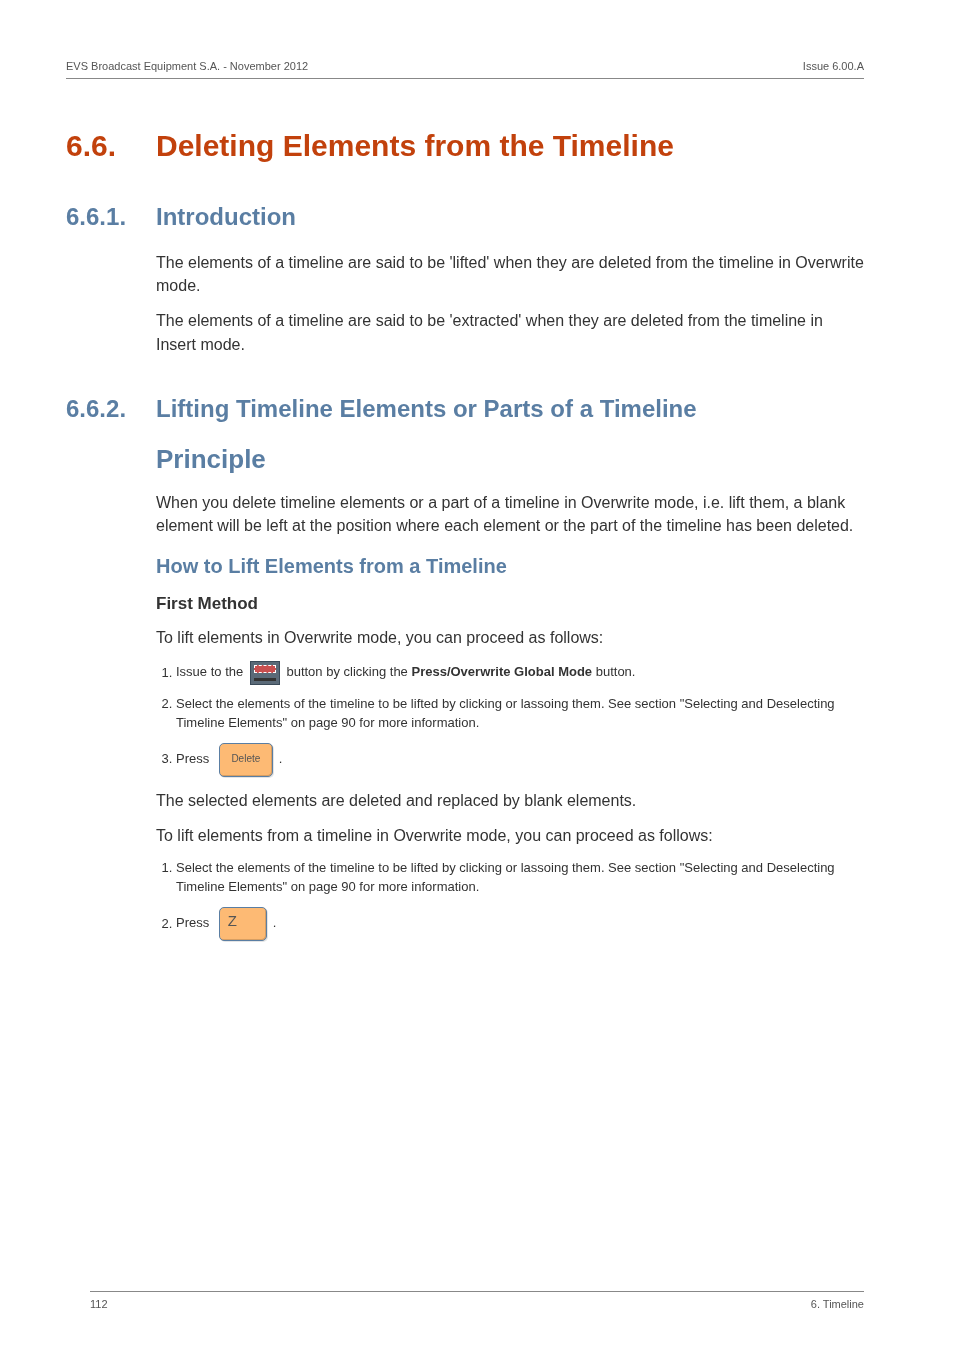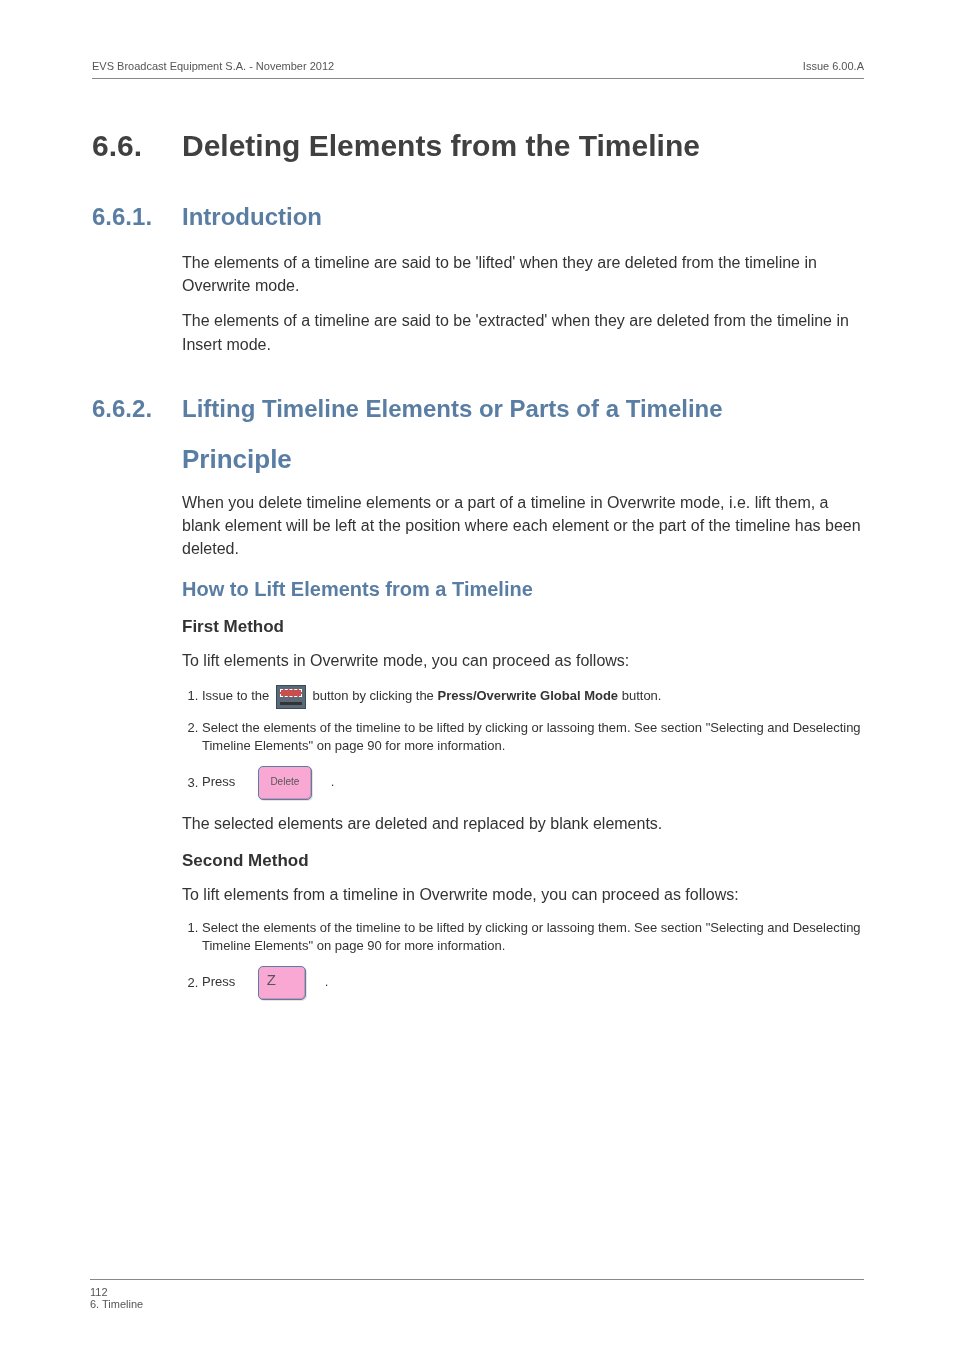--- a/index.html
+++ b/index.html
@@ -4,36 +4,36 @@
 <style>
   body {
     margin: 0;
     padding: 0;
     font-family: Arial, Helvetica, sans-serif;
     background: #fff;
     color: #333;
     width: 954px;
   }
   .page {
-    padding: 60px 90px 40px 92px;
+    padding: 60px 90px 40px 66px;
     box-sizing: border-box;
     min-height: 1350px;
     position: relative;
   }
   .header-row {
     display: flex;
     justify-content: space-between;
     font-size: 11px;
     color: #555;
     border-bottom: 1px solid #888;
     padding-bottom: 6px;
     margin-bottom: 50px;
   }
   .h1 {
-    color: #404040;
+    color: #c2410c;
     font-size: 30px;
     font-weight: bold;
     margin: 0 0 40px 0;
   }
   .h1 .num {
     display: inline-block;
     width: 90px;
   }
   .h2 {
     color: #5a7ea3;
@@ -105,51 +105,50 @@
     position: absolute;
     bottom: 3px; left: 3px; right: 3px;
     height: 3px;
     background: #333;
   }
   .inline-key {
     display: inline-block;
     vertical-align: middle;
     min-width: 40px;
     height: 32px;
-    background: #f9a8d4;
+    background: #fdba74;
     border: 1px solid #5a7ea3;
     border-radius: 5px;
     box-shadow: inset -1px -1px 0 rgba(0,0,0,0.15), 1px 1px 0 rgba(0,0,0,0.1);
     text-align: center;
     line-height: 30px;
     font-size: 10px;
     color: #555;
     padding: 0 6px;
-    margin: 0 19px;
+    margin: 0 6px;
   }
   .inline-key.big-letter {
     font-size: 15px;
     font-family: Arial, sans-serif;
     line-height: 26px;
     text-align: left;
     padding-left: 8px;
     min-width: 32px;
   }
   .footer-row {
     position: absolute;
     bottom: 40px;
     left: 90px;
     right: 90px;
     border-top: 1px solid #888;
     padding-top: 6px;
     display: flex;
     justify-content: space-between;
     font-size: 11px;
     color: #555;
-    flex-direction: column;
   }
   .section-block {
     margin-bottom: 38px;
   }
 </style>
 </head>
 <body>
 
 <div class="page">
 
@@ -194,21 +193,20 @@
           <span>Issue to the </span><span class="inline-icon"></span><span> button by clicking the </span><b>Press/Overwrite Global Mode</b><span> button.</span>
         </li>
         <li>Select the elements of the timeline to be lifted by clicking or lassoing them. See section "Selecting and Deselecting Timeline Elements" on page 90 for more information.</li>
         <li>
           <span>Press </span><span class="inline-key">Delete</span><span>.</span>
         </li>
       </ol>
 
       <p class="body-text">The selected elements are deleted and replaced by blank elements.</p>
 
-      <h4 class="h5">Second Method</h4>
       <p class="body-text">To lift elements from a timeline in Overwrite mode, you can proceed as follows:</p>
 
       <ol class="steps">
         <li>Select the elements of the timeline to be lifted by clicking or lassoing them. See section "Selecting and Deselecting Timeline Elements" on page 90 for more information.</li>
         <li>
           <span>Press </span><span class="inline-key big-letter">Z</span><span>.</span>
         </li>
       </ol>
 
     </div>

